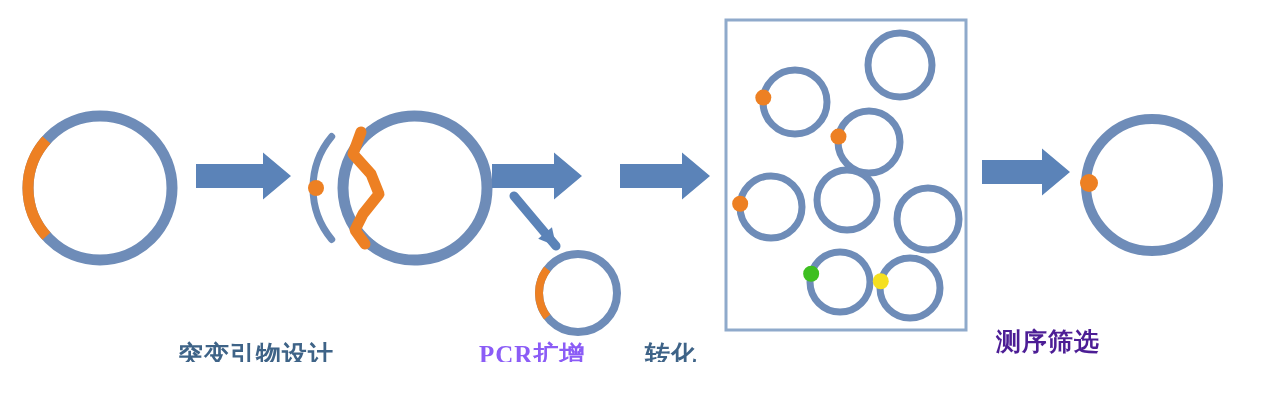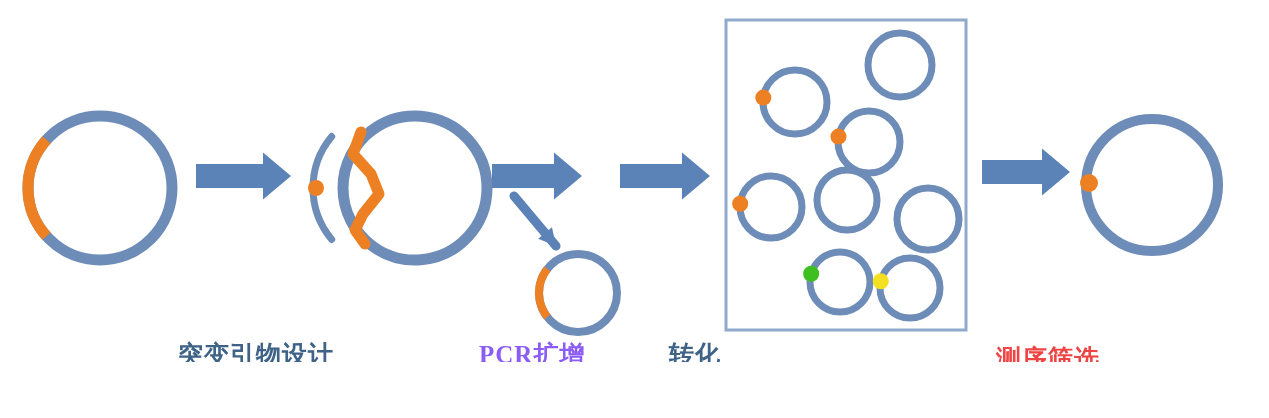--- a/index.html
+++ b/index.html
@@ -99,18 +99,18 @@
 
     <g>
       <circle id="mut-ring" fill="none" cx="1152" cy="185" r="66" stroke="#6E8CB8" stroke-width="10"></circle>
       <circle id="mut-dot" cx="1089" cy="183" r="9" fill="#ED8023"></circle>
     </g>
 
   </svg>
 
   <div class="caption" id="cap-0" style="left: 178px; top: 340px; color: rgb(62, 99, 135);">突变引物设计</div>
   <div class="caption" id="cap-1" style="left: 479px; top: 340px; color: #8b5cf6;">PCR扩增</div>
-  <div class="caption" id="cap-2" style="left: 645px; top: 340px; color: rgb(62, 99, 135); margin-left: 24px;">转化</div>
-  <div class="caption two-line" id="cap-3" style="left: 996px; top: 344px; color: #ef4444;">
+  <div class="caption" id="cap-2" style="left: 645px; top: 340px; color: rgb(62, 99, 135);">转化</div>
+  <div class="caption two-line" id="cap-3" style="left: 996px; top: 327px; color: #4c1d95;">
     <div>测序筛选</div>
   </div>
 
 </div>
 
 </body></html>

